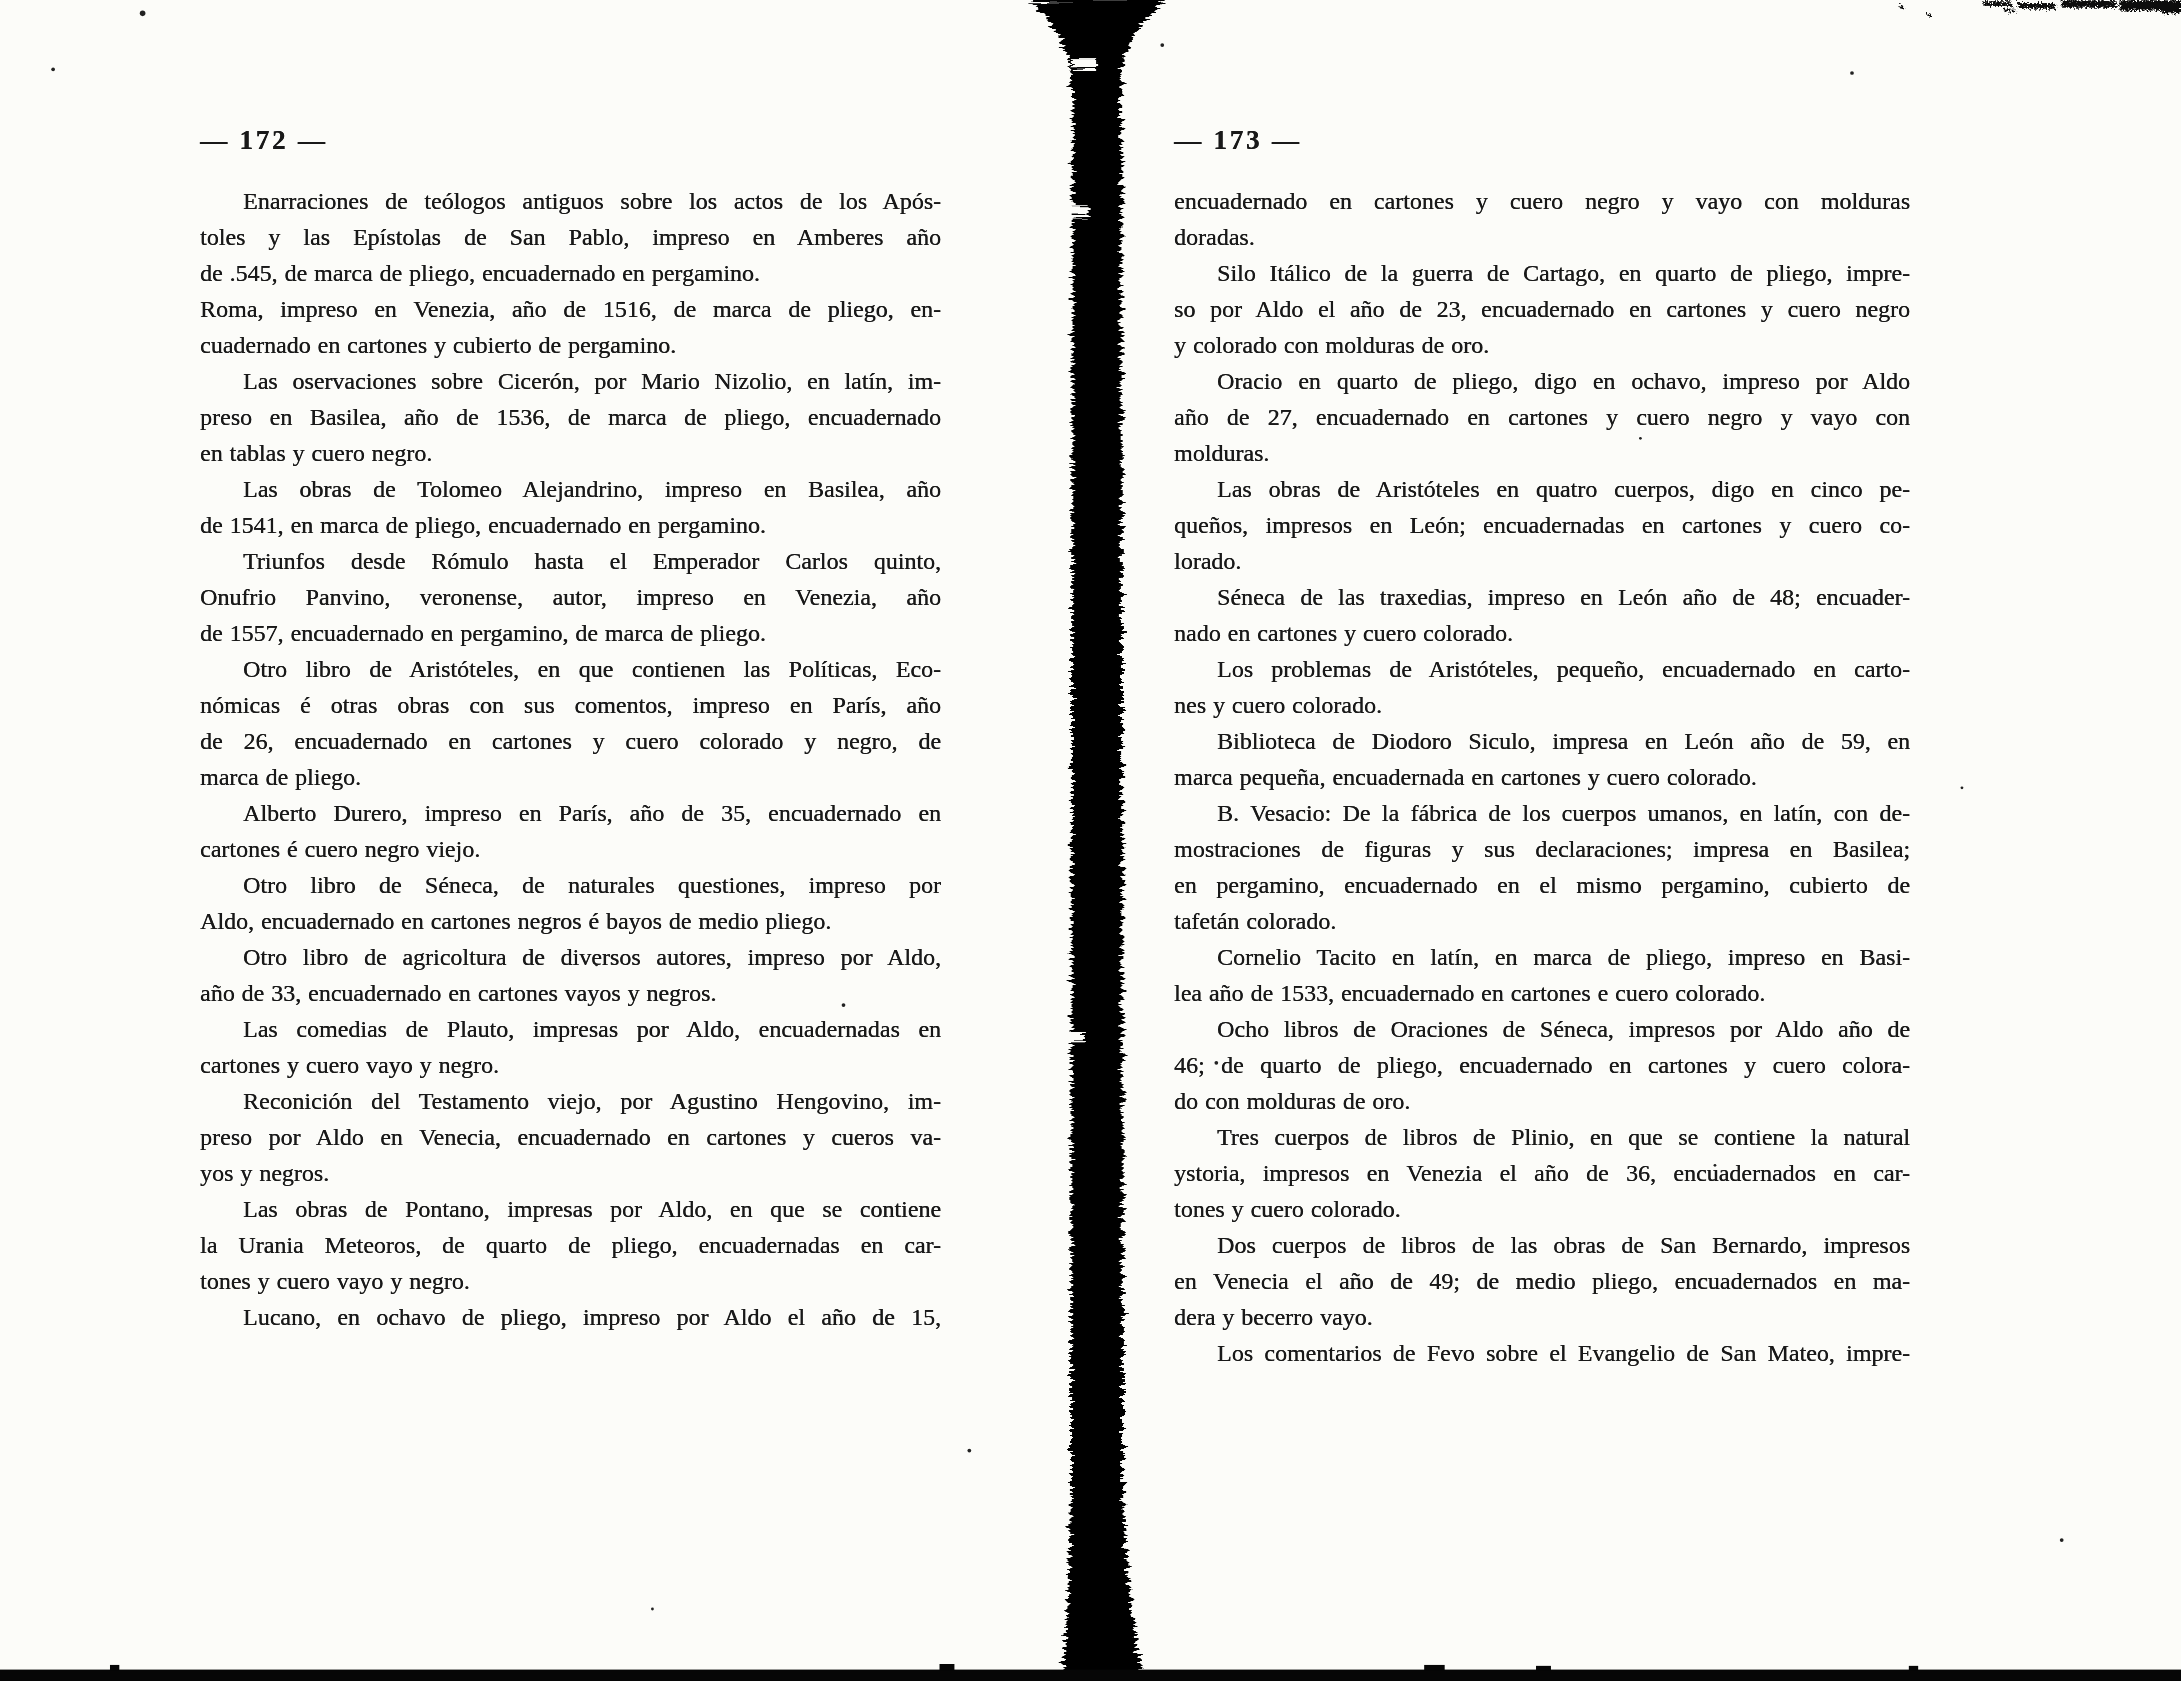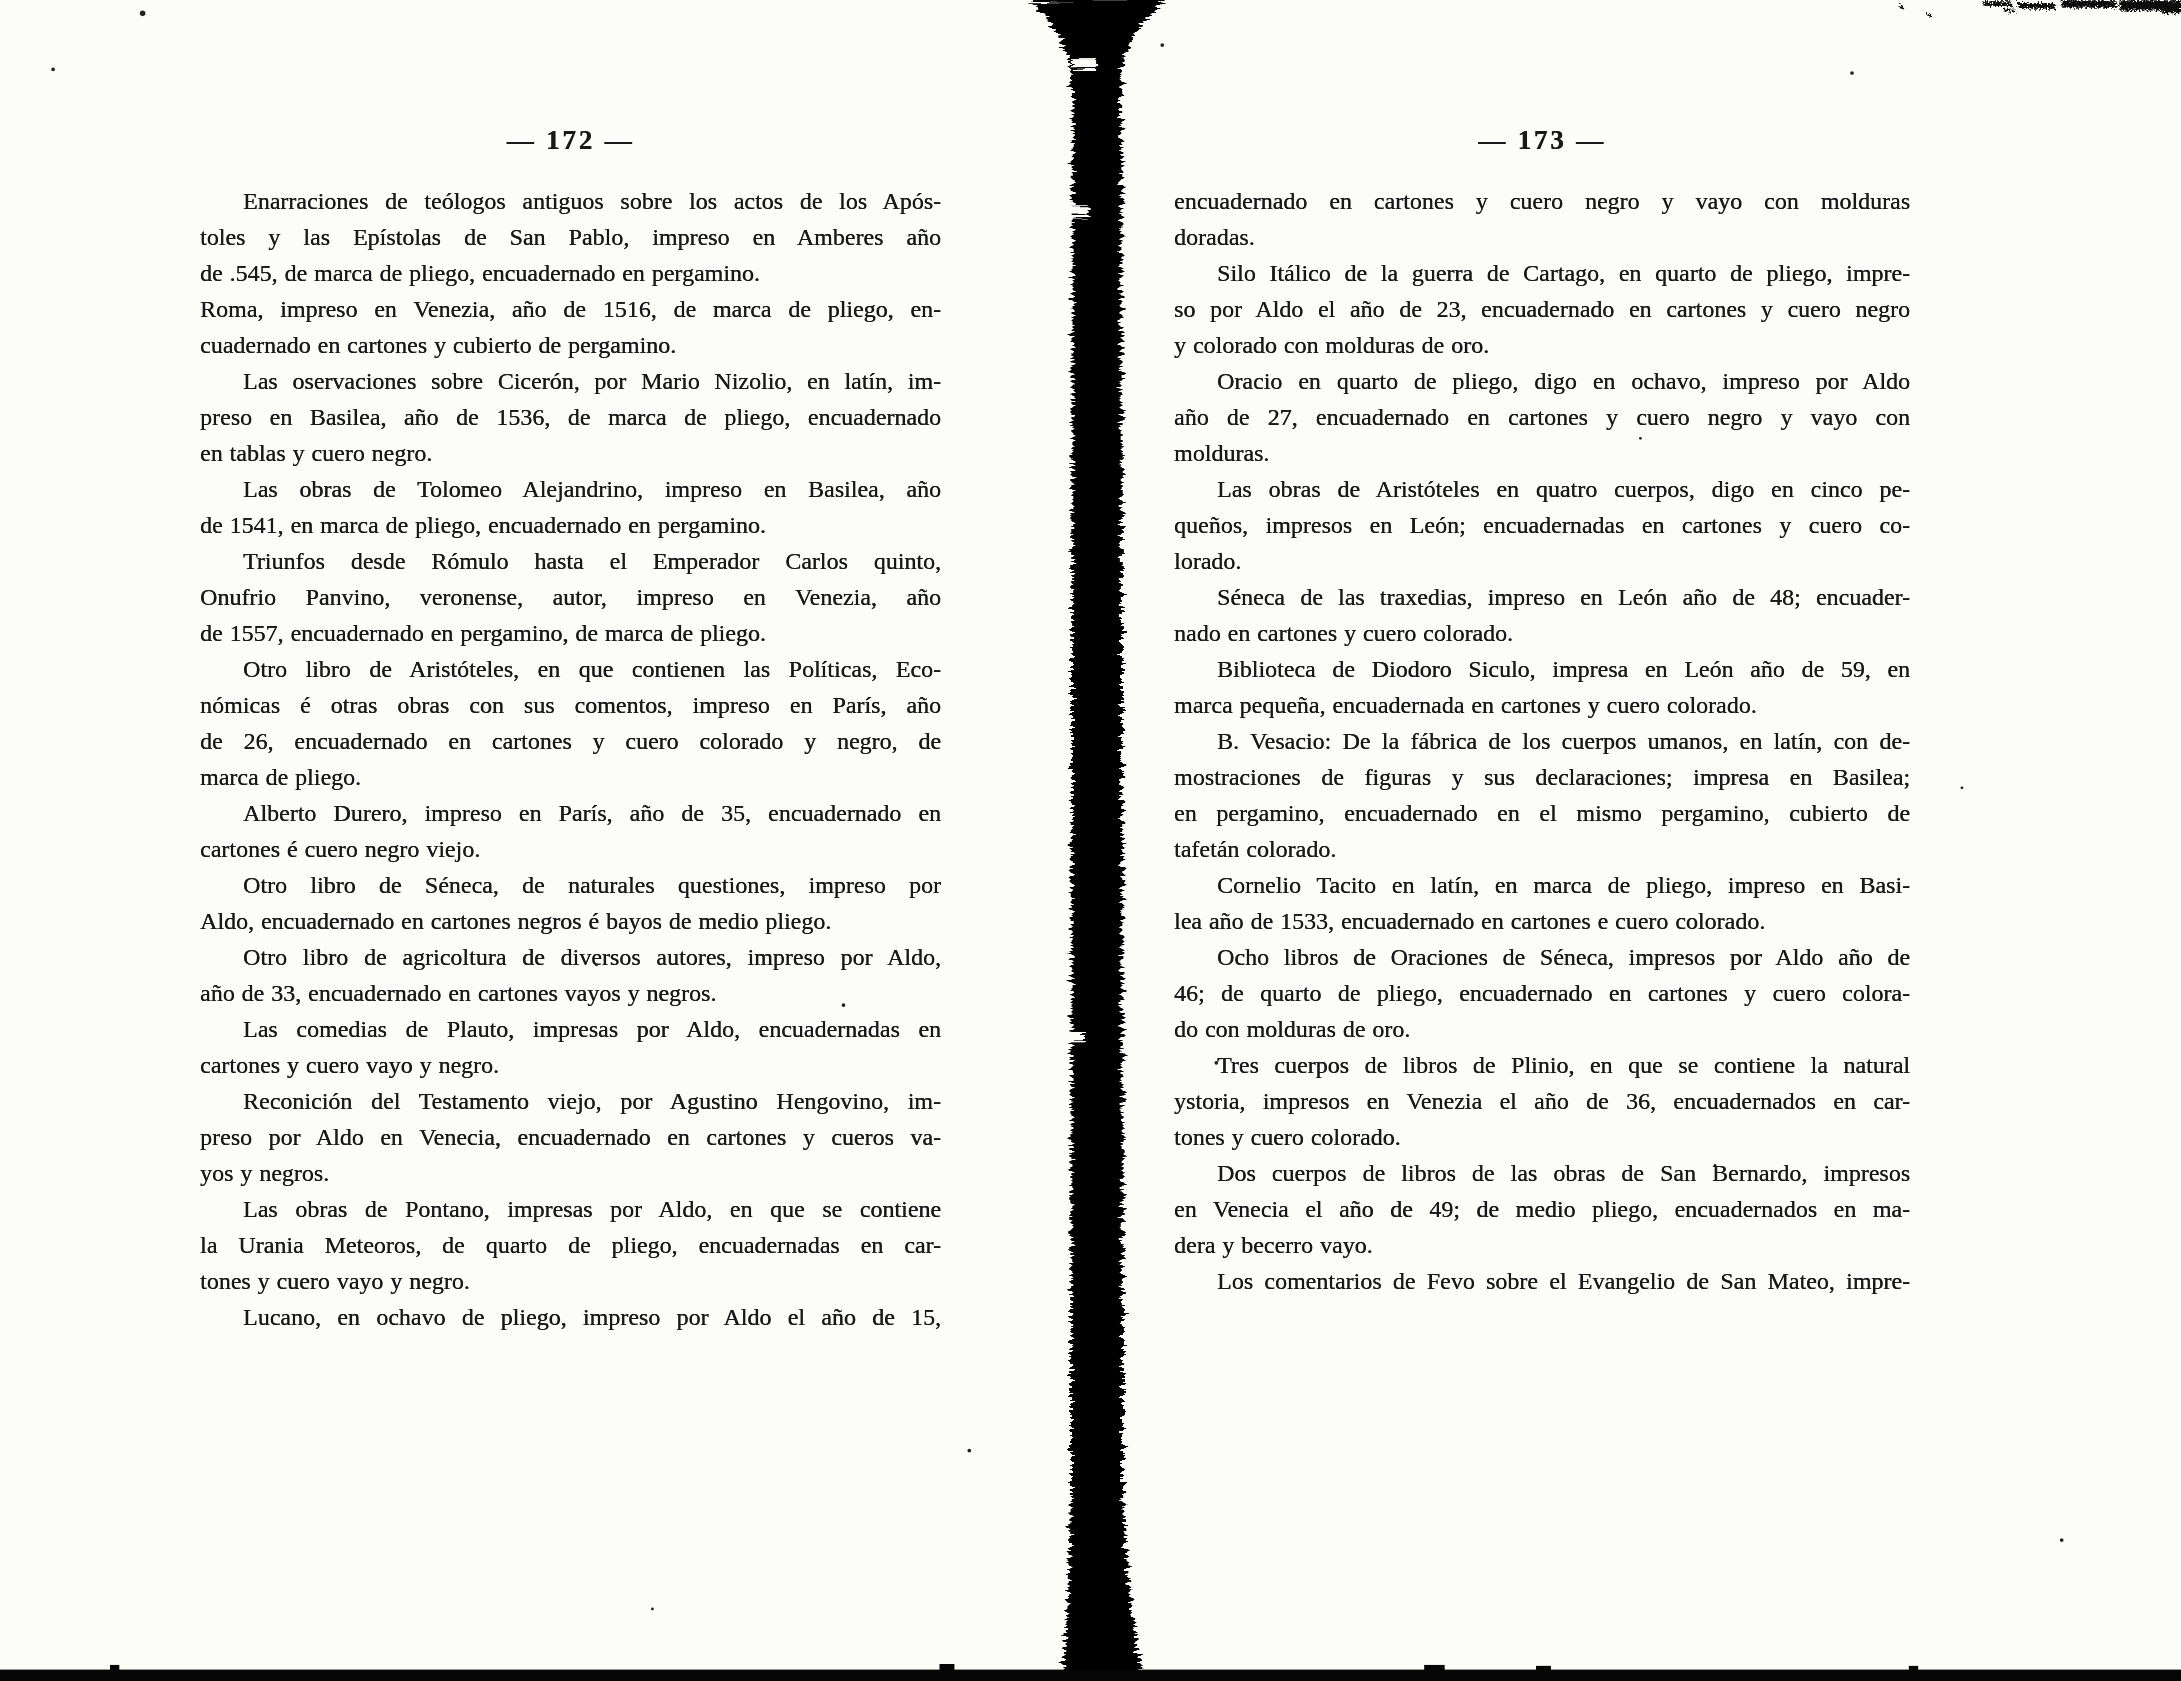--- a/index.html
+++ b/index.html
@@ -10,21 +10,21 @@
     position:relative;
     font-family:"Liberation Serif", serif;
     color:#191919;
   }
   .sheet{position:absolute;inset:0;}
   .page{position:absolute;top:125px;}
   .page.left{left:200px;width:741px;}
   .page.right{left:1174px;width:736px;}
   .pagenum{
     height:58px;
-    text-align:center;
+    text-align:left;
     font-size:27px;
     font-weight:bold;
     letter-spacing:2.8px;
     text-shadow:0.4px 0 0 currentColor;
   }
   .pbody{width:100%;}
   .para{margin:0;}
   .line{
     height:36px;
     line-height:36px;
@@ -130,20 +130,24 @@
         <div class="para">
           <div class="line first"><span>Las obras de Aristóteles en quatro cuerpos, digo en cinco pe-</span></div>
           <div class="line"><span>queños, impresos en León; encuadernadas en cartones y cuero co-</span></div>
           <div class="line end"><span>lorado.</span></div>
         </div>
         <div class="para">
           <div class="line first"><span>Séneca </span><span class="it">de las traxedias</span><span>, impreso en León año de 48; encuader-</span></div>
           <div class="line end"><span>nado en cartones y cuero colorado.</span></div>
         </div>
         <div class="para">
+          <div class="line first"><span class="it">Los problemas de Aristóteles</span><span>, pequeño, encuadernado en carto-</span></div>
+          <div class="line end"><span>nes y cuero colorado.</span></div>
+        </div>
+        <div class="para">
           <div class="line first"><span class="it">Biblioteca</span><span> de Diodoro Siculo, impresa en León año de 59, en</span></div>
           <div class="line end"><span>marca pequeña, encuadernada en cartones y cuero colorado.</span></div>
         </div>
         <div class="para">
           <div class="line first"><span>B. Vesacio: </span><span class="it">De la fábrica de los cuerpos umanos</span><span>, en latín, con de-</span></div>
           <div class="line"><span>mostraciones de figuras y sus declaraciones; impresa en Basilea;</span></div>
           <div class="line"><span>en pergamino, encuadernado en el mismo pergamino, cubierto de</span></div>
           <div class="line end"><span>tafetán colorado.</span></div>
         </div>
         <div class="para">

